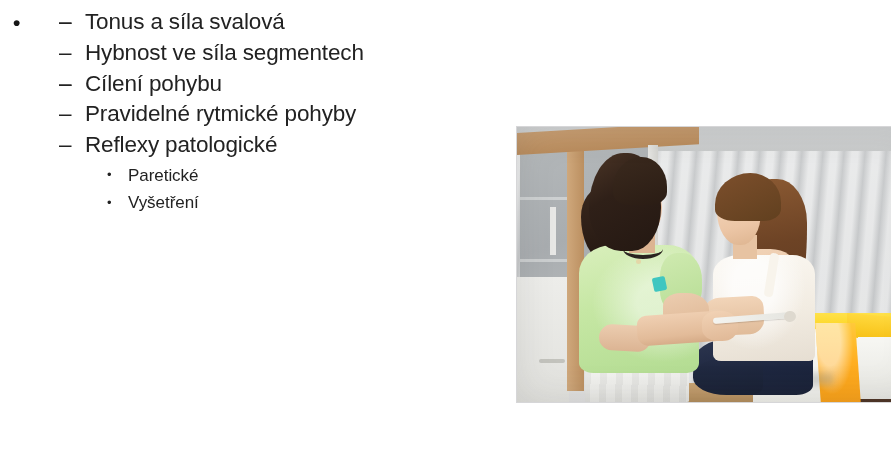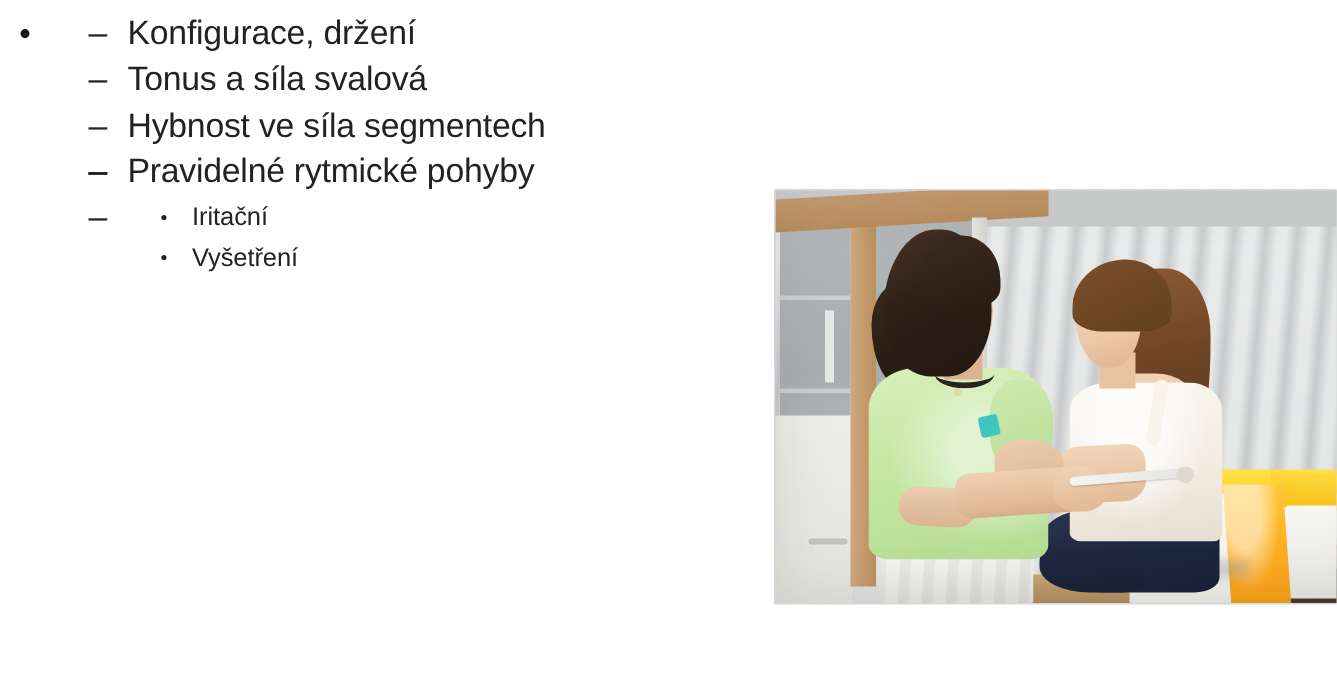--- a/index.html
+++ b/index.html
@@ -402,53 +402,54 @@
 <div id="slide">
 
   <div id="content-body">
 
     <div class="lvl1">
       <span class="marker">•</span>
     </div>
 
     <div class="lvl2">
       <span class="marker">–</span>
-      <span class="txt">Konfigurace, držení</span>
     </div>
 
     <div class="lvl2">
       <span class="marker">–</span>
       <span class="txt">Tonus a síla svalová</span>
     </div>
 
     <div class="lvl2">
       <span class="marker">–</span>
       <span class="txt">Hybnost ve síla segmentech</span>
     </div>
 
     <div class="lvl2">
       <span class="marker">–</span>
     </div>
 
     <div class="lvl2">
       <span class="marker">–</span>
+      <span class="txt">Cílení pohybu</span>
     </div>
 
     <div class="lvl2">
       <span class="marker">–</span>
       <span class="txt">Pravidelné rytmické pohyby</span>
     </div>
 
     <div class="lvl2">
       <span class="marker">–</span>
+      <span class="txt">Reflexy patologické</span>
     </div>
 
     <div class="lvl3">
       <span class="marker">•</span>
-      <span class="txt">Iritační</span>
+      <span class="txt">Paretické</span>
     </div>
 
     <div class="lvl3">
       <span class="marker">•</span>
       <span class="txt">Vyšetření</span>
     </div>
 
   </div>
 
   <figure id="photo-figure" aria-label="Fyzioterapeutka vyšetřuje horní končetinu pacientky sedící na lehátku">

